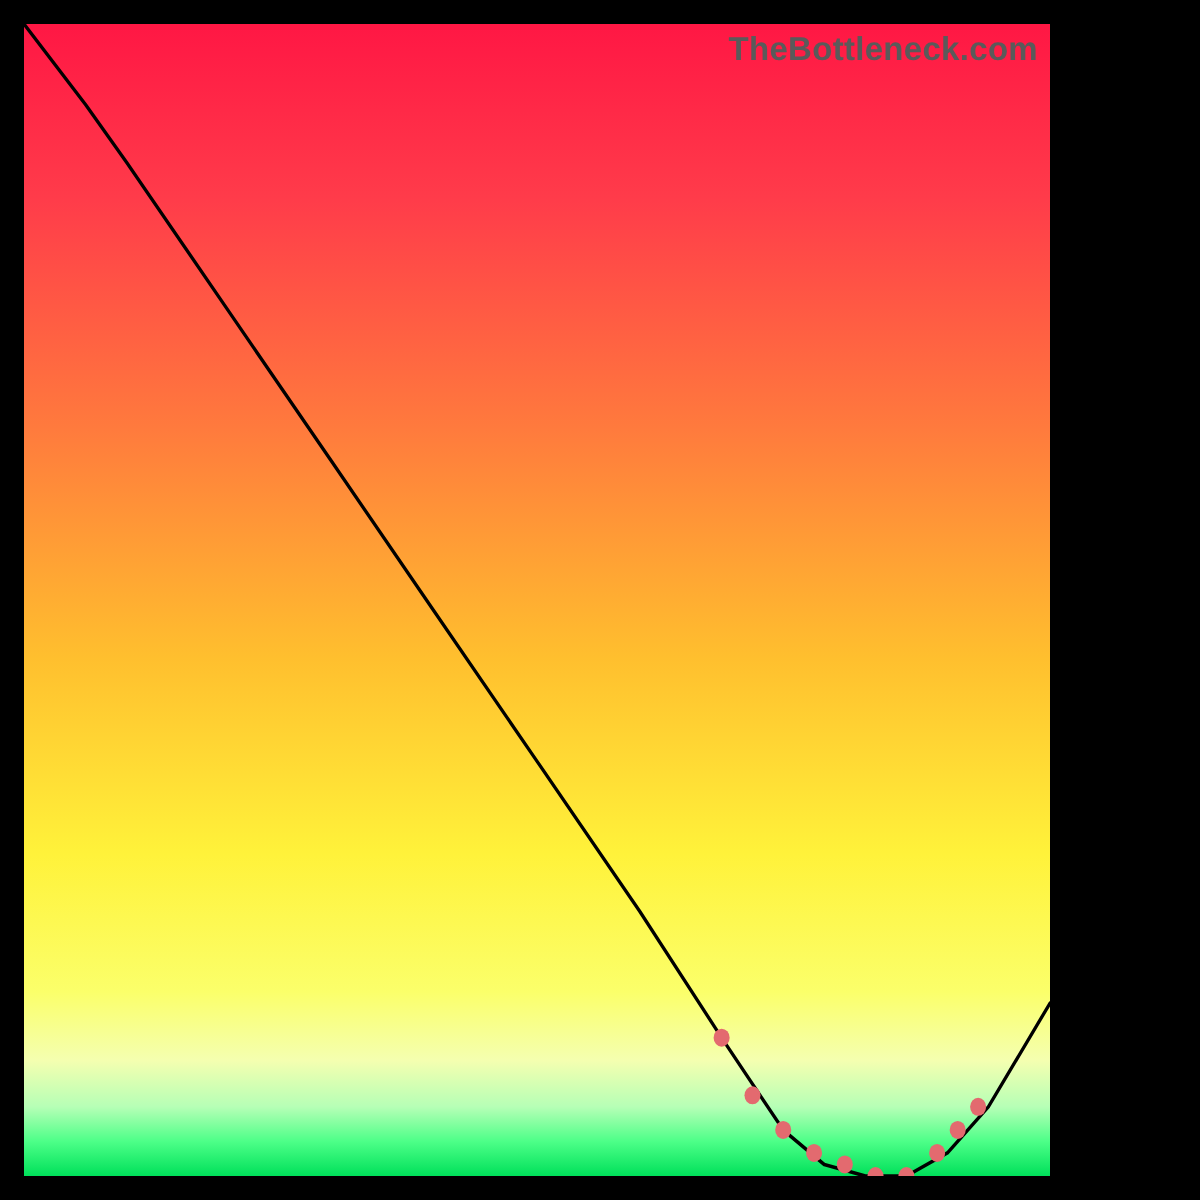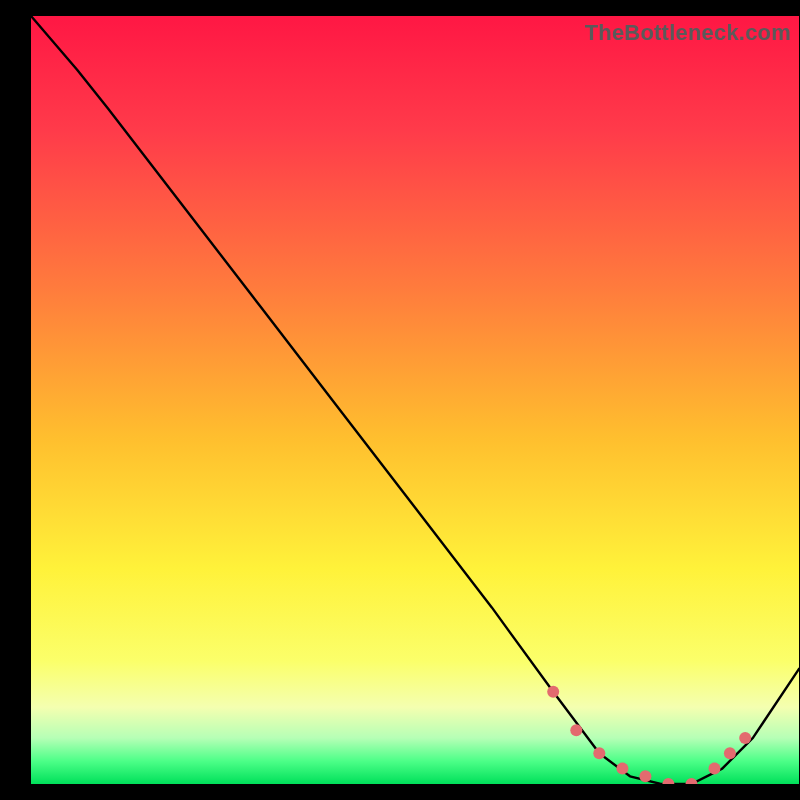--- a/index.html
+++ b/index.html
@@ -8,25 +8,24 @@
     width: 800px;
     height: 800px;
     background: #000000;
     overflow: hidden;
     font-family: Arial, Helvetica, sans-serif;
   }
   .frame {
     position: absolute;
     left: 16px;
     top: 16px;
-    width: 768px;
+    width: 684px;
     height: 768px;
     box-sizing: border-box;
     overflow: hidden;
-    margin-left: 15px;
   }
   .gradient {
     position: absolute;
     left: 0;
     top: 0;
     width: 100%;
     height: 100%;
   }
   .watermark {
     position: absolute;

